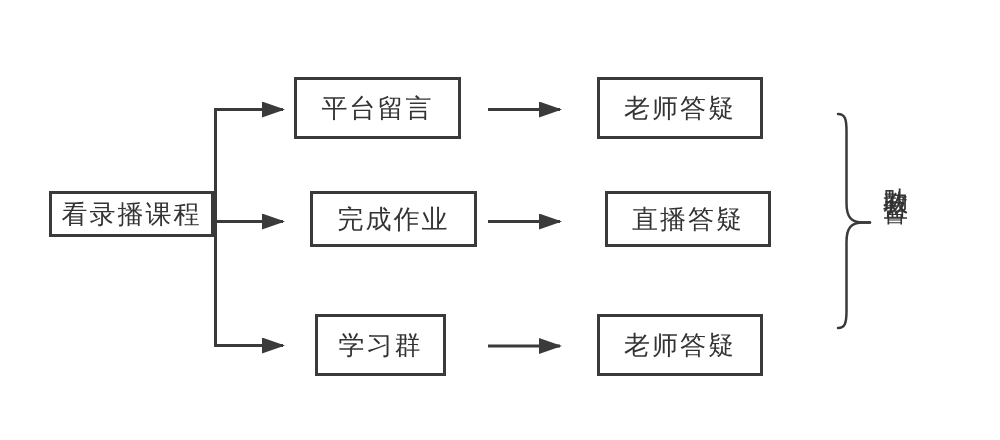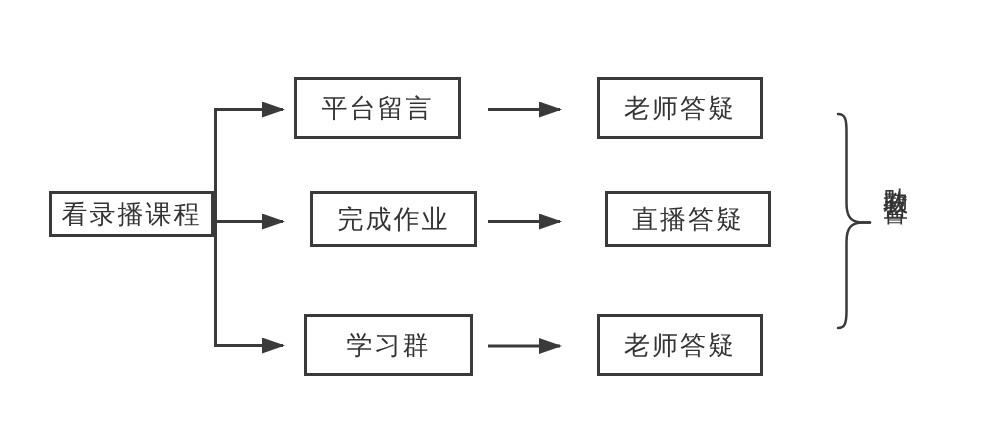--- a/index.html
+++ b/index.html
@@ -31,21 +31,21 @@
     align-items: center;
     justify-content: center;
     font-size: 26px;
     color: #333333;
     letter-spacing: 2px;
     white-space: nowrap;
   }
   .node-root   { left: 49px;  top: 191px; width: 165px; height: 46px; }
   .node-mid-1  { left: 294px; top: 77px;  width: 167px; height: 62px; }
   .node-mid-2  { left: 310px; top: 191px; width: 167px; height: 56px; }
-  .node-mid-3  { left: 304px; top: 314px; width: 169px; height: 62px; }
+  .node-mid-3  { left: 315px; top: 314px; width: 131px; height: 62px; }
   .node-right-1{ left: 597px; top: 77px;  width: 166px; height: 62px; }
   .node-right-2{ left: 597px; top: 191px; width: 166px; height: 56px; margin-left: 8px; }
   .node-right-3{ left: 597px; top: 314px; width: 166px; height: 62px; }
   .brace-label {
     position: absolute;
     left: 881px;
     top: 167px;
     writing-mode: vertical-rl;
     text-orientation: upright;
     font-size: 25px;

